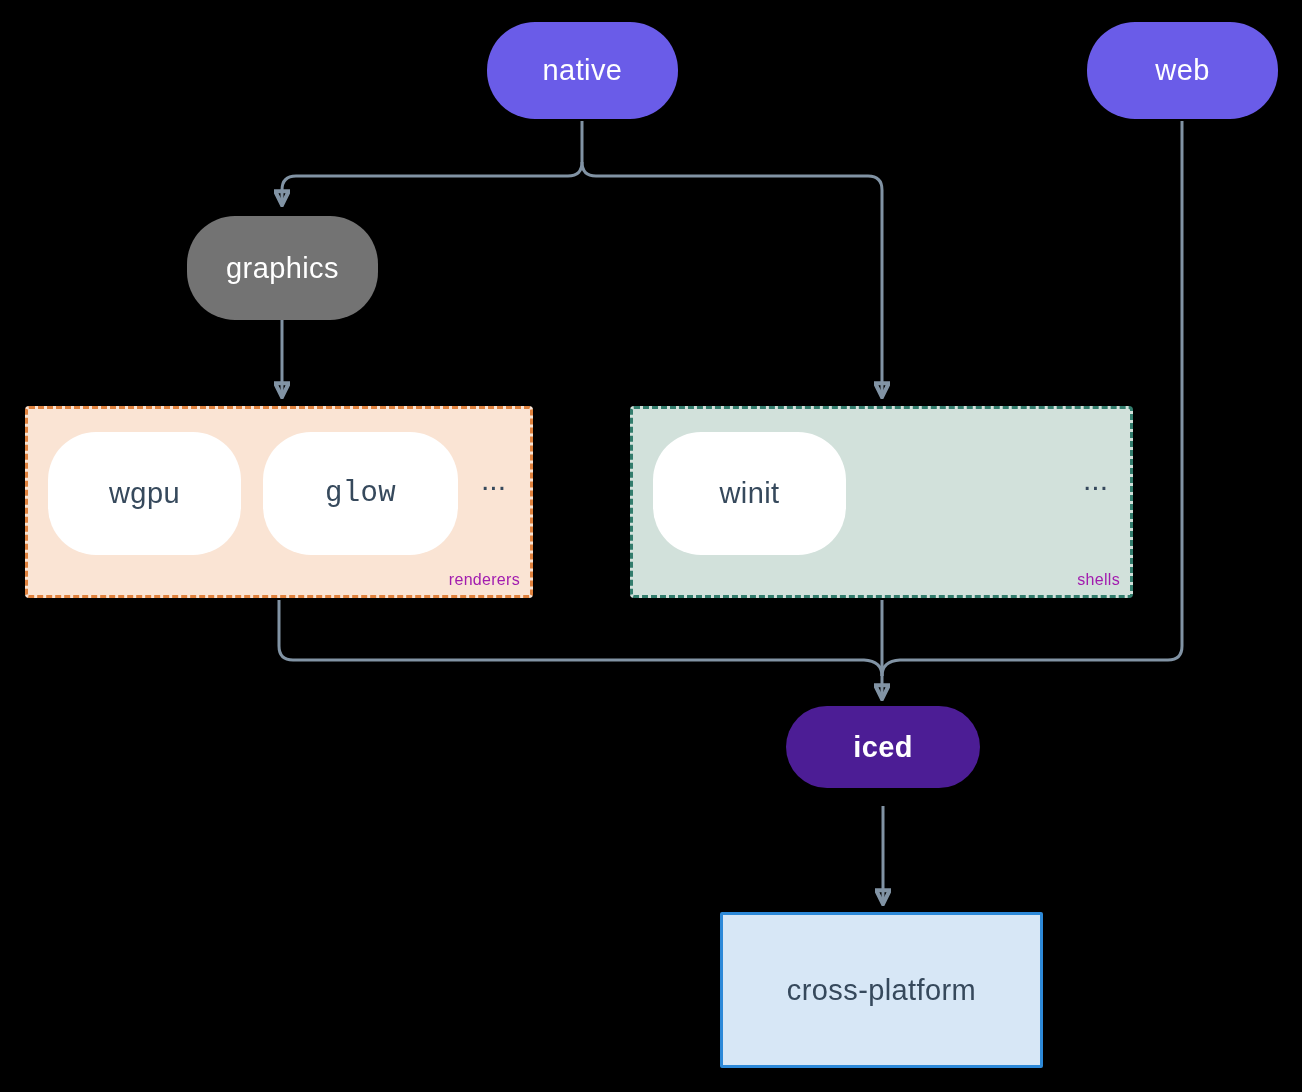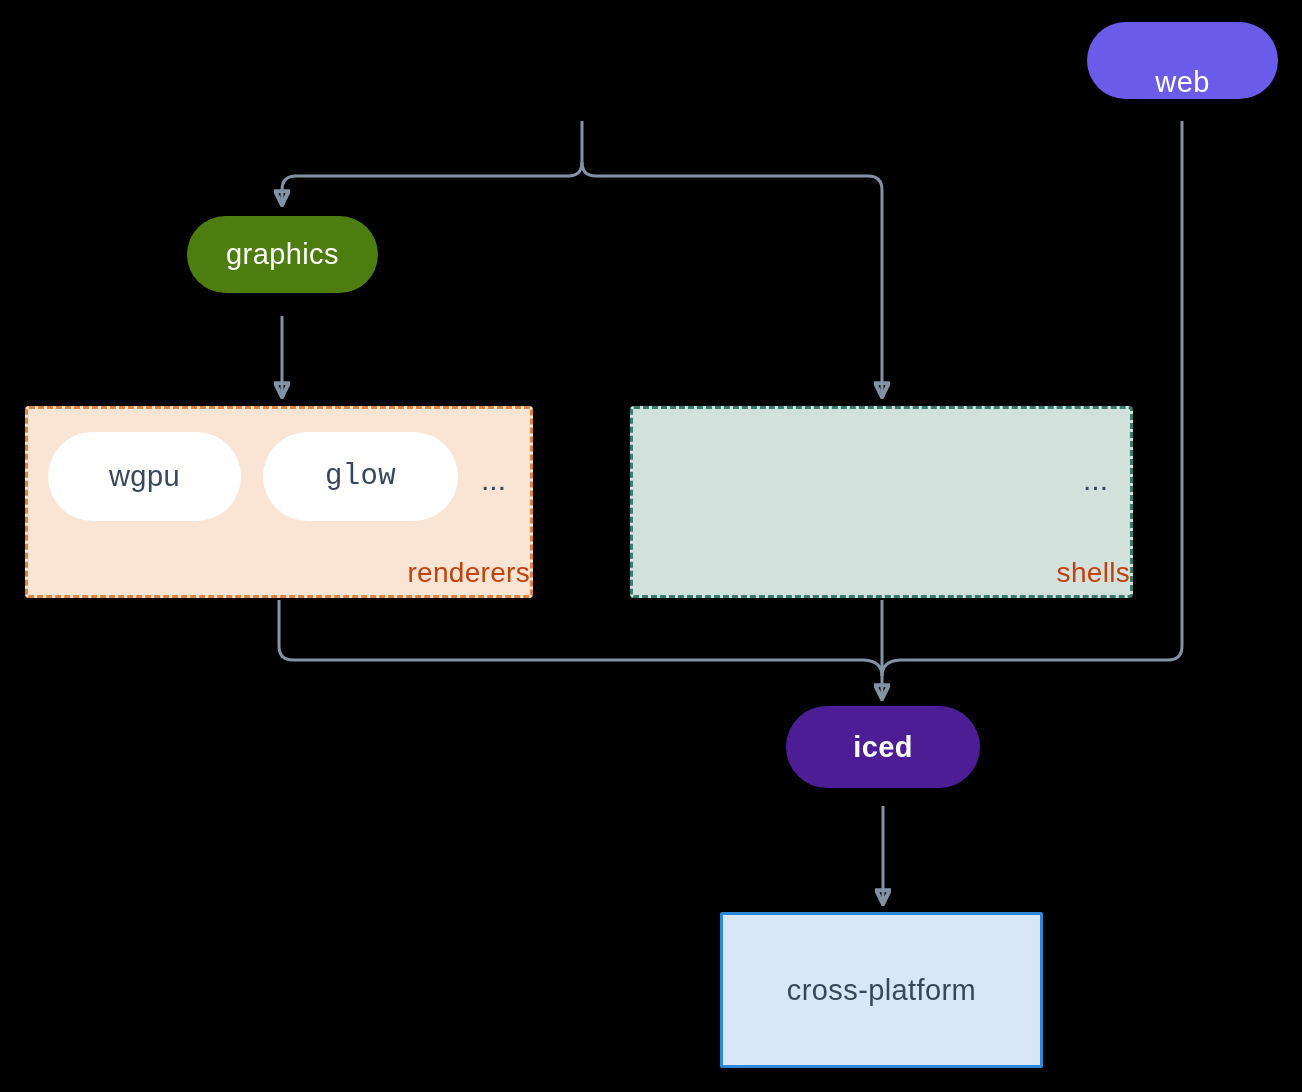--- a/index.html
+++ b/index.html
@@ -29,22 +29,22 @@
     position: absolute;
     display: flex;
     align-items: center;
     justify-content: center;
     border-radius: 48px;
     font-size: 29px;
     letter-spacing: 0.4px;
     color: #FFFFFF;
   }
   .pill-native   { left: 487px;  top: 22px;  width: 191px; height: 97px; background: #6A5CE8; }
-  .pill-web      { left: 1087px; top: 22px;  width: 191px; height: 77px; background: #6A5CE8; align-items: flex-end; }
-  .pill-graphics { left: 187px;  top: 216px; width: 191px; height: 77px; background: #4d7c0f; }
+  .pill-web      { left: 1087px; top: 22px;  width: 191px; height: 97px; background: #6A5CE8; }
+  .pill-graphics { left: 187px;  top: 216px; width: 191px; height: 104px; background: #737373; }
   .pill-iced     { left: 786px;  top: 706px; width: 194px; height: 82px; background: #4c1d95; font-weight: bold; }
 
   .group {
     position: absolute;
     top: 406px;
     height: 192px;
     box-sizing: border-box;
     border-radius: 4px;
   }
   .group-renderers {
@@ -53,21 +53,21 @@
     border: 3px dashed #E0823E;
   }
   .group-shells {
     left: 630px; width: 503px;
     background: #D2E1DB;
     border: 3px dashed #337D6D;
   }
   .group .item-pill {
     position: absolute;
     top: 23px;
-    height: 89px;
+    height: 123px;
     border-radius: 48px;
     background: #FFFFFF;
     display: flex;
     align-items: center;
     justify-content: center;
     font-size: 29px;
     letter-spacing: 0.4px;
     color: #36495C;
   }
   .item-0 { left: 20px;  width: 193px; }
@@ -78,25 +78,25 @@
     height: 95px;
     display: flex;
     align-items: center;
     font-size: 30px;
     color: #36495C;
   }
   .group-renderers .more { right: 24px; }
   .group-shells    .more { right: 22px; }
   .group .group-label {
     position: absolute;
-    right: 0;
+    right: 10px;
     bottom: 6px;
-    font-size: 28px;
+    font-size: 16px;
     letter-spacing: 0.3px;
-    color: #c2410c;
+    color: #a21caf;
   }
   .app-box {
     position: absolute;
     left: 720px; top: 912px;
     width: 323px; height: 156px;
     box-sizing: border-box;
     background: #D7E7F6;
     border: 3px solid #2D89D8;
     border-radius: 2px;
     display: flex;
@@ -123,20 +123,23 @@
     </defs>
     <path d="M 582 121 L 582 162 Q 582 176 568 176 L 296 176 Q 282 176 282 190 L 282 205" marker-end="url(#arrow)"></path>
     <path d="M 582 162 Q 582 176 596 176 L 868 176 Q 882 176 882 190 L 882 397" marker-end="url(#arrow)"></path>
     <path d="M 282 316 L 282 397" marker-end="url(#arrow)"></path>
     <path d="M 279 600 L 279 646 Q 279 660 293 660 L 864 660 Q 882 661 882 676"></path>
     <path d="M 1182 121 L 1182 646 Q 1182 660 1168 660 L 900 660 Q 882 661 882 676"></path>
     <path d="M 882 600 L 882 699" marker-end="url(#arrow)"></path>
     <path d="M 883 806 L 883 904" marker-end="url(#arrow)"></path>
   </svg>
 
+  <div class="pill pill-native">
+    <span>native</span>
+  </div>
 
   <div class="pill pill-web">
     <span>web</span>
   </div>
 
   <div class="pill pill-graphics">
     <span>graphics</span>
   </div>
 
   <div class="group group-renderers">
@@ -144,20 +147,23 @@
       <span>wgpu</span>
     </div>
     <div class="item-pill item-1">
       <span>glow</span>
     </div>
     <span class="more">...</span>
     <span class="group-label">renderers</span>
   </div>
 
   <div class="group group-shells">
+    <div class="item-pill item-0">
+      <span>winit</span>
+    </div>
     <span class="more">...</span>
     <span class="group-label">shells</span>
   </div>
 
   <div class="pill pill-iced">
     <span>iced</span>
   </div>
 
   <div class="app-box">
     <span>cross-platform</span>

